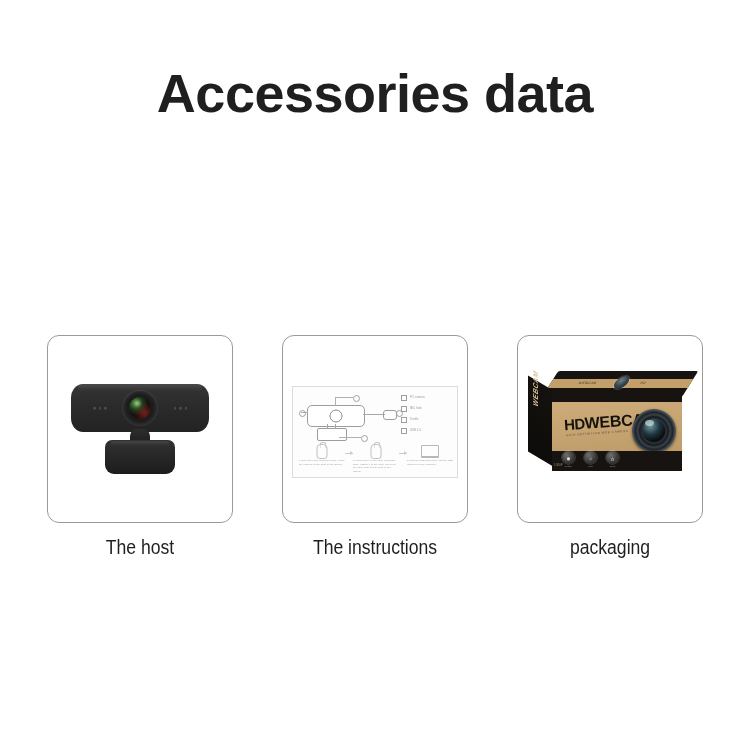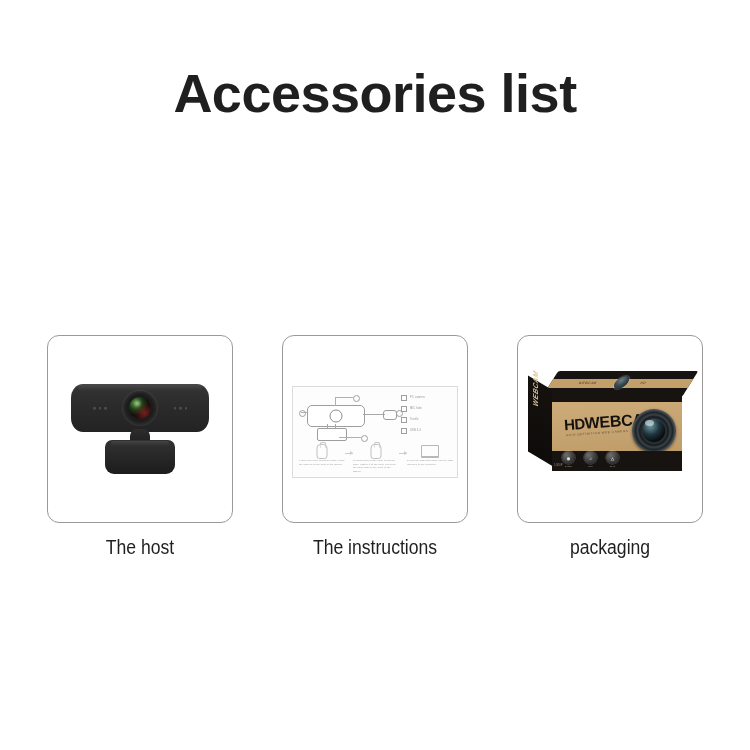--- a/index.html
+++ b/index.html
@@ -566,21 +566,21 @@
     left: 2px;
     bottom: 4px;
     font-size: 3px;
     color: #8d8069;
     white-space: nowrap;
   }
 </style>
 </head>
 <body>
 
-<div class="page-title">Accessories list</div>
+<div class="page-title">Accessories data</div>
 
 <div class="cards-row">
 
   <div class="card">
     <div class="webcam-wrap">
       <div class="cam-body">
         <div class="mic-dots left">
           <i></i>
             <i></i>
             <i></i>

